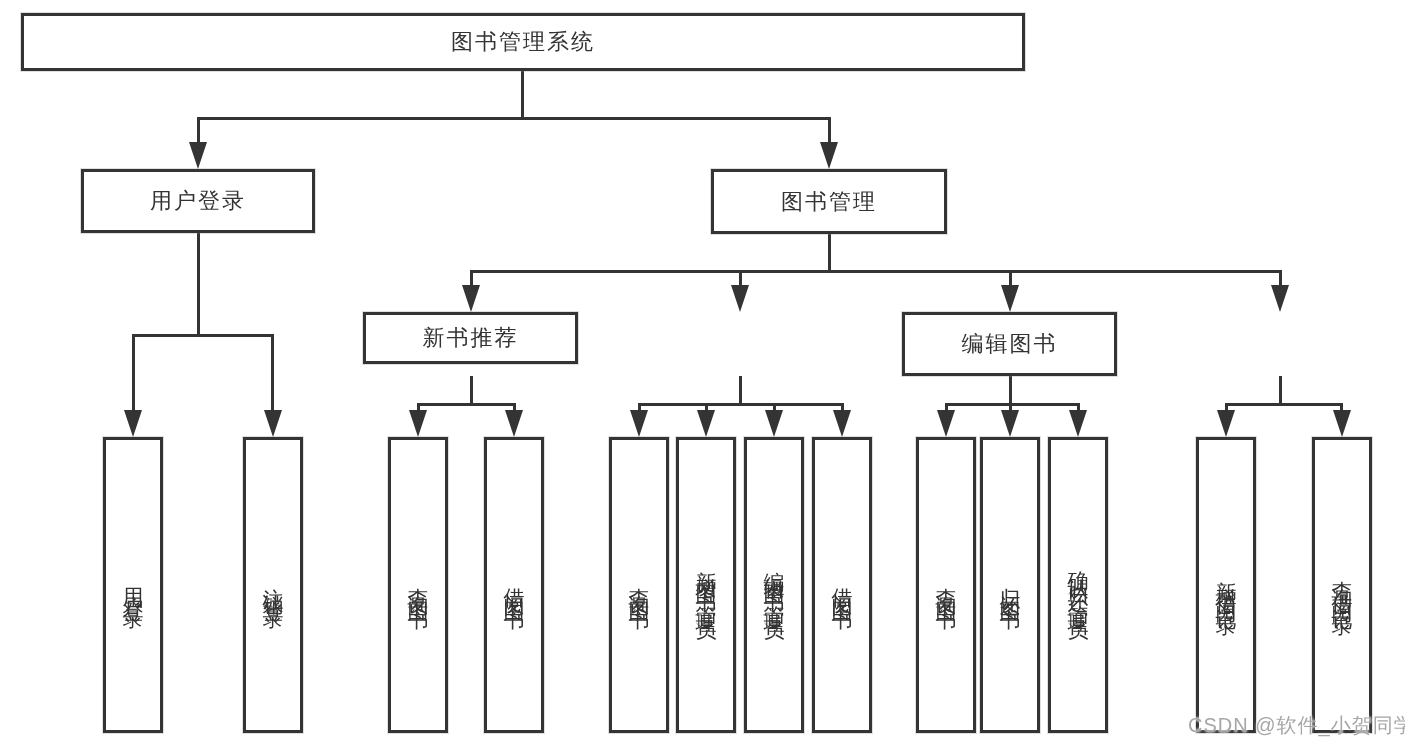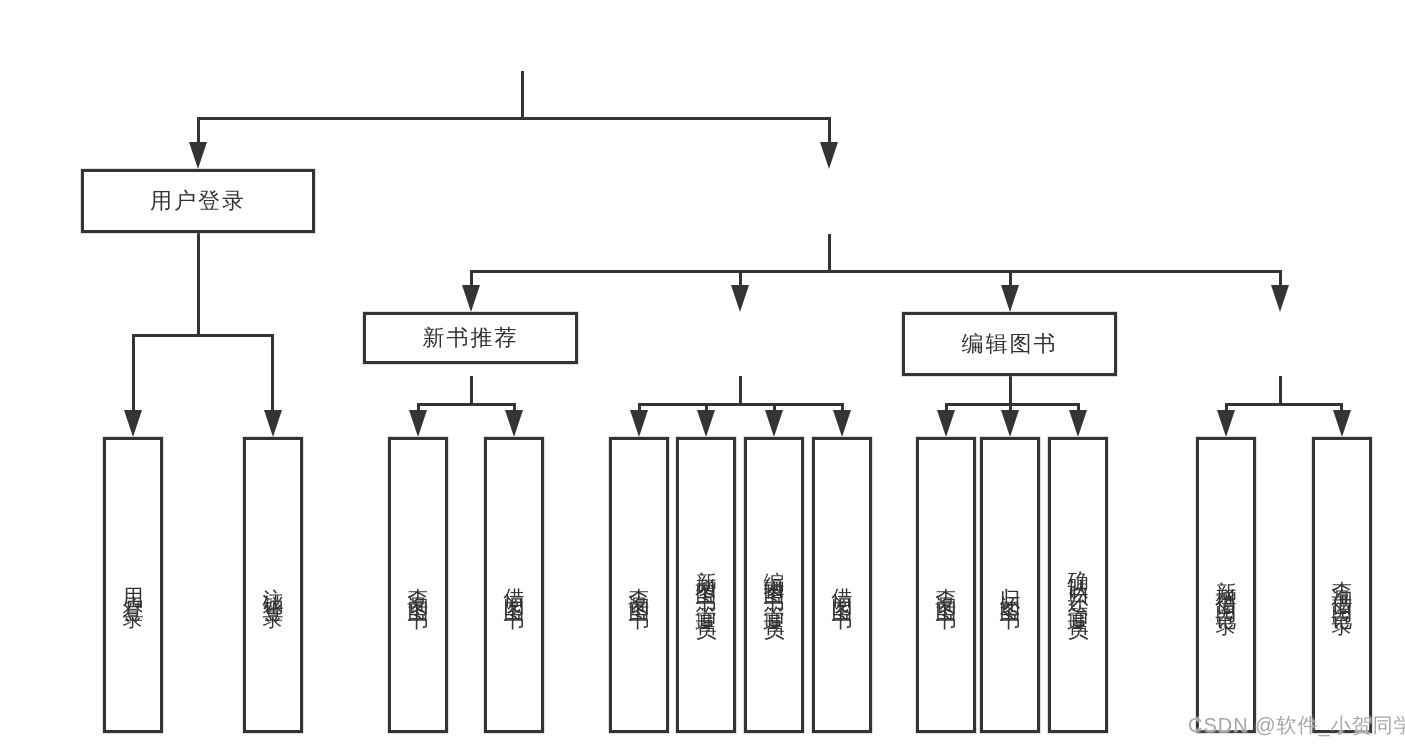--- a/index.html
+++ b/index.html
@@ -102,22 +102,24 @@
   <div class="ah" style="left:1001px;top:410px;"></div>
   <div class="ah" style="left:1069px;top:410px;"></div>
 
   <div class="vl" style="left:1279px;top:376px;height:29px;"></div>
   <div class="hl" style="left:1225px;top:403px;width:118px;"></div>
   <div class="vl" style="left:1225px;top:403px;height:10px;"></div>
   <div class="vl" style="left:1340px;top:403px;height:10px;"></div>
   <div class="ah" style="left:1217px;top:410px;"></div>
   <div class="ah" style="left:1333px;top:410px;"></div>
 
+  <div class="box" style="left:21px;top:13px;width:1004px;height:58px;">图书管理系统</div>
 
   <div class="box" style="left:81px;top:169px;width:234px;height:64px;">用户登录</div>
+  <div class="box" style="left:711px;top:169px;width:236px;height:65px;">图书管理</div>
 
   <div class="box" style="left:363px;top:312px;width:215px;height:52px;">新书推荐</div>
   <div class="box" style="left:902px;top:312px;width:215px;height:64px;">编辑图书</div>
 
   <div class="leaf" style="left:103px;">用户登录</div>
   <div class="leaf" style="left:243px;">注销登录</div>
 
   <div class="leaf" style="left:388px;">查询图书</div>
   <div class="leaf" style="left:484px;">借阅图书</div>
 

